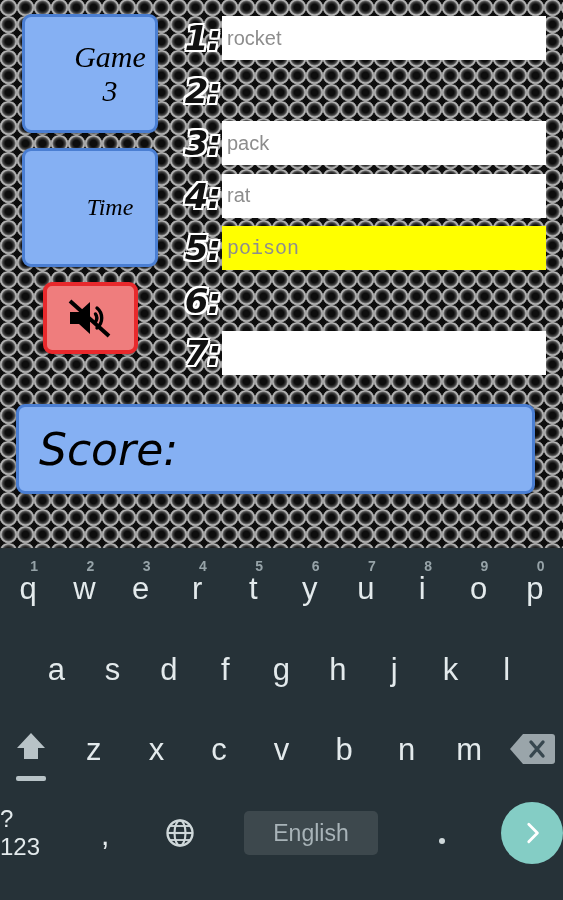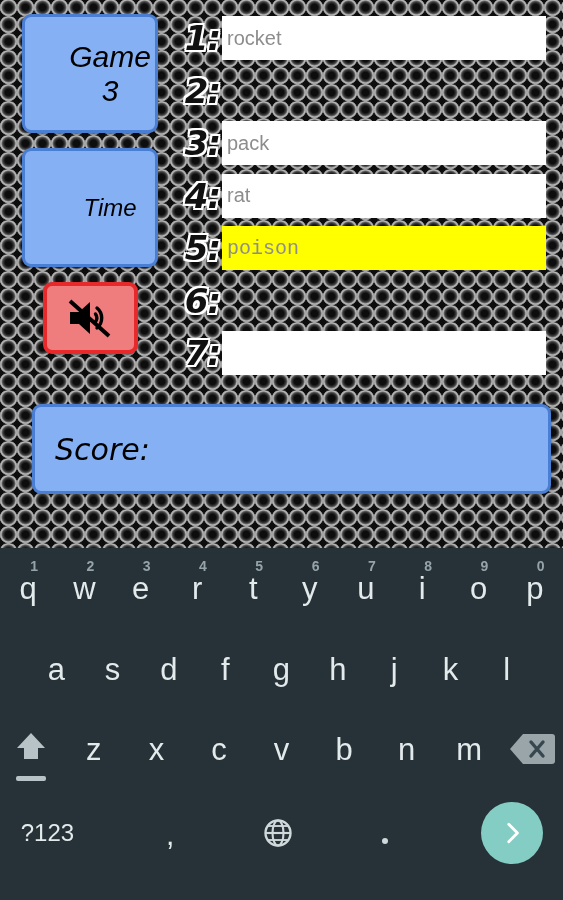--- a/index.html
+++ b/index.html
@@ -46,21 +46,21 @@
     width: 136px;
   }
 
   .tile {
     box-sizing: border-box;
     background: #85b0f3;
     border: 3px solid #4a7ed2;
     border-radius: 9px;
     color: #000;
     text-align: right;
-    font-family: Liberation Sans, sans-serif;
+    font-family: Liberation Serif, serif;
     font-style: italic;
     line-height: 1.05;
     display: flex;
     flex-direction: column;
     align-items: center;
     justify-content: center;
     box-shadow: 0 1px 2px rgba(0,0,0,0.45);
     padding-left: 40px;
   }
 
@@ -143,34 +143,34 @@
     width: 1px;
     height: 26px;
     background: #5b5b6e;
     margin-left: 1px;
     vertical-align: middle;
   }
 
   
   #score-bar {
     position: absolute;
-    left: 32px; top: 404px;
+    left: 16px; top: 404px;
     width: 519px;
     height: 90px;
     box-sizing: border-box;
     background: #85b0f3;
     border: 3px solid #4a7ed2;
     border-radius: 9px;
     display: flex;
     align-items: center;
     justify-content: space-between;
     padding: 0 20px;
     font-family: "DejaVu Sans", sans-serif;
     font-style: italic;
-    font-size: 30px;
+    font-size: 44px;
     color: #000;
     box-shadow: 0 1px 3px rgba(0,0,0,0.45);
   }
 
   
   #keyboard {
     position: absolute;
     left: 0; top: 548px;
     width: 563px;
     height: 352px;
@@ -480,20 +480,25 @@
       </div>
       <div class="key key-globe">
         <svg width="30" height="30" viewBox="0 0 24 24">
           <circle cx="12" cy="12" r="10" fill="none" stroke="#cfd8da" stroke-width="1.9"></circle>
           <ellipse cx="12" cy="12" rx="4.4" ry="10" fill="none" stroke="#cfd8da" stroke-width="1.7"></ellipse>
           <line x1="2" y1="12" x2="22" y2="12" stroke="#cfd8da" stroke-width="1.7"></line>
           <line x1="4" y1="6.4" x2="20" y2="6.4" stroke="#cfd8da" stroke-width="1.5"></line>
           <line x1="4" y1="17.6" x2="20" y2="17.6" stroke="#cfd8da" stroke-width="1.5"></line>
         </svg>
       </div>
+      <div class="key key-space">
+        <div id="spacebar-cap">
+          <span>English</span>
+        </div>
+      </div>
       <div class="key key-period">
         <div class="period-dot"></div>
       </div>
       <div class="key key-enter">
         <div id="enter-cap">
           <svg width="26" height="26" viewBox="0 0 24 24">
             <path d="M9 4 L17 12 L9 20" fill="none" stroke="#ffffff" stroke-width="2.6" stroke-linecap="round" stroke-linejoin="round"></path>
           </svg>
         </div>
       </div>

